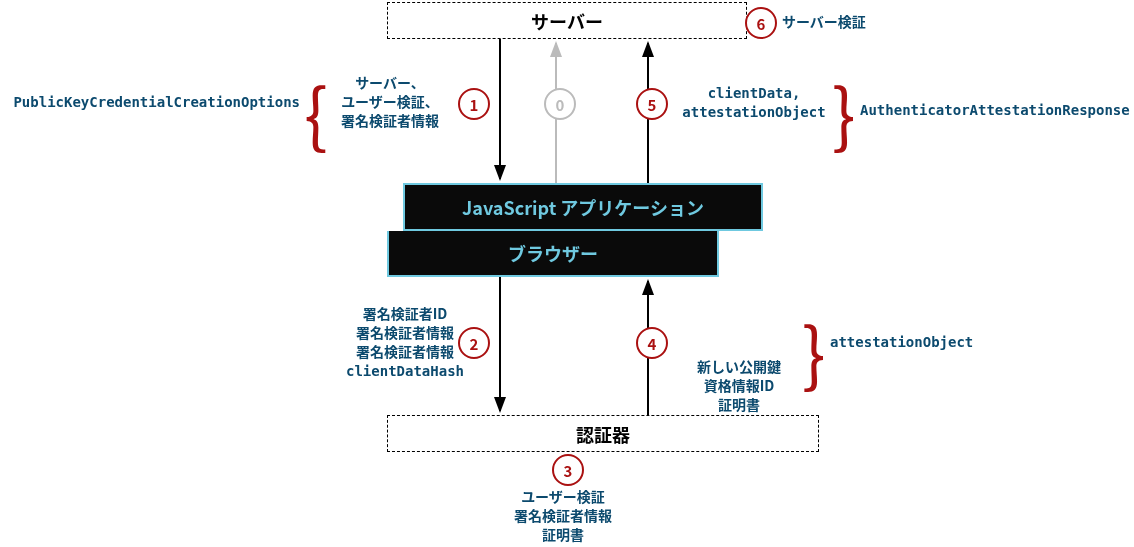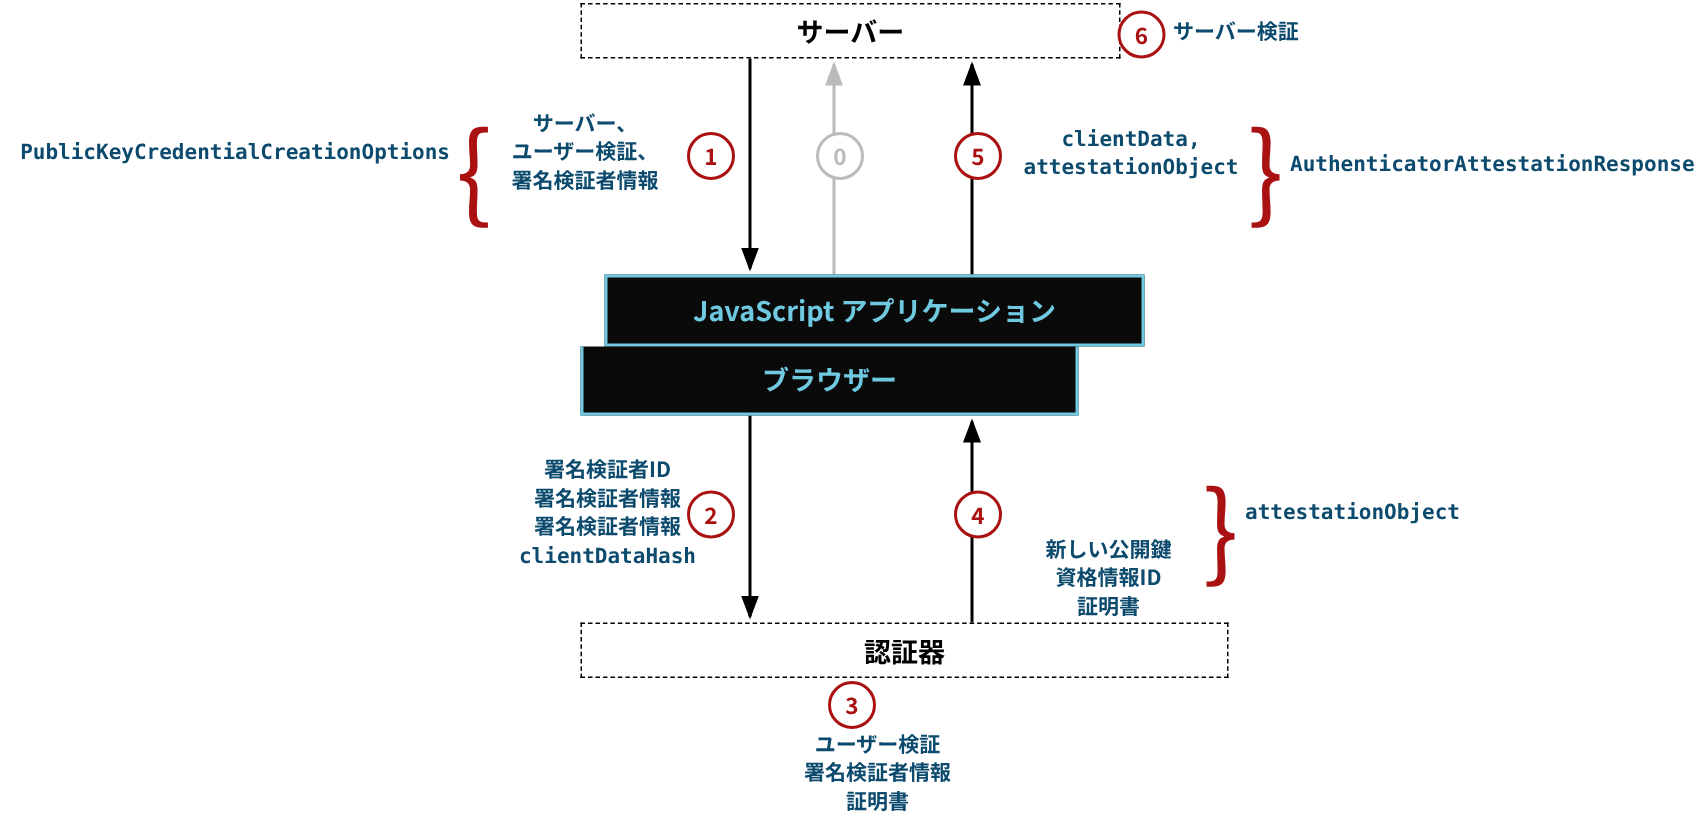--- a/index.html
+++ b/index.html
@@ -114,19 +114,19 @@
 <div class="annot c" style="left:678px;top:313px;width:122px;margin-top:44px;">
   <span>新しい公開鍵</span><br>
   <span>資格情報ID</span><br>
   <span>証明書</span>
 </div>
 
 <div class="brace" style="left:802px;top:299px;font-size:70px;">}</div>
 
 <div class="annot l mono" style="left:830px;top:333px;">attestationObject</div>
 
-<div class="annot c" style="left:524px;top:487px;width:122px;">
+<div class="annot c" style="left:502px;top:487px;width:122px;">
   <span>ユーザー検証</span><br>
   <span>署名検証者情報</span><br>
   <span>証明書</span>
 </div>
 
 </div>
 
 </body></html>

